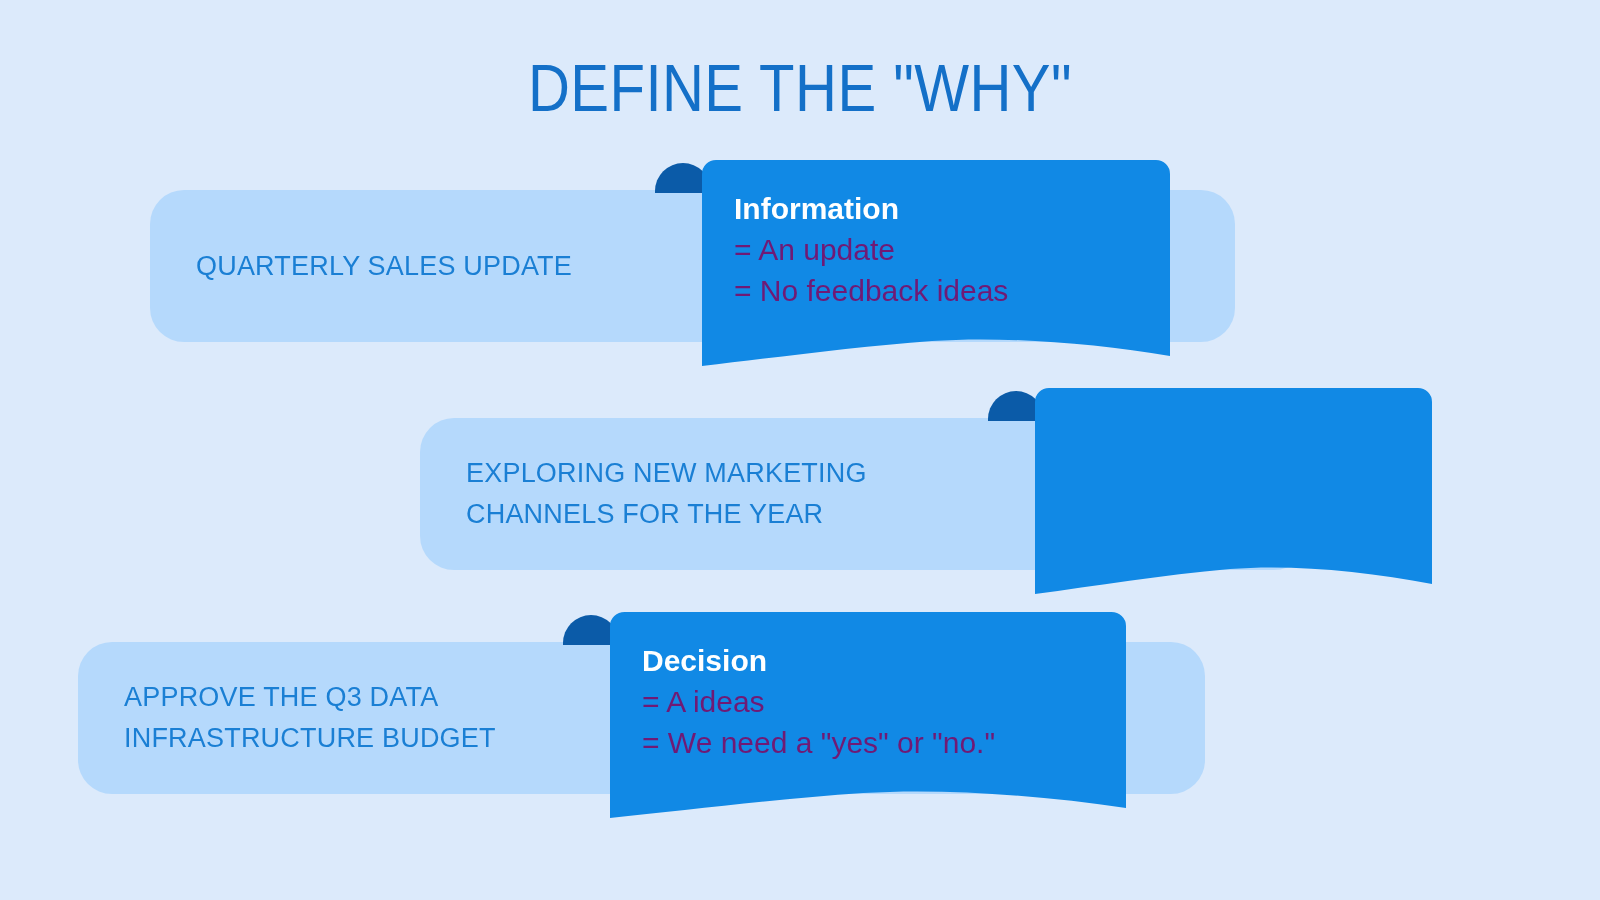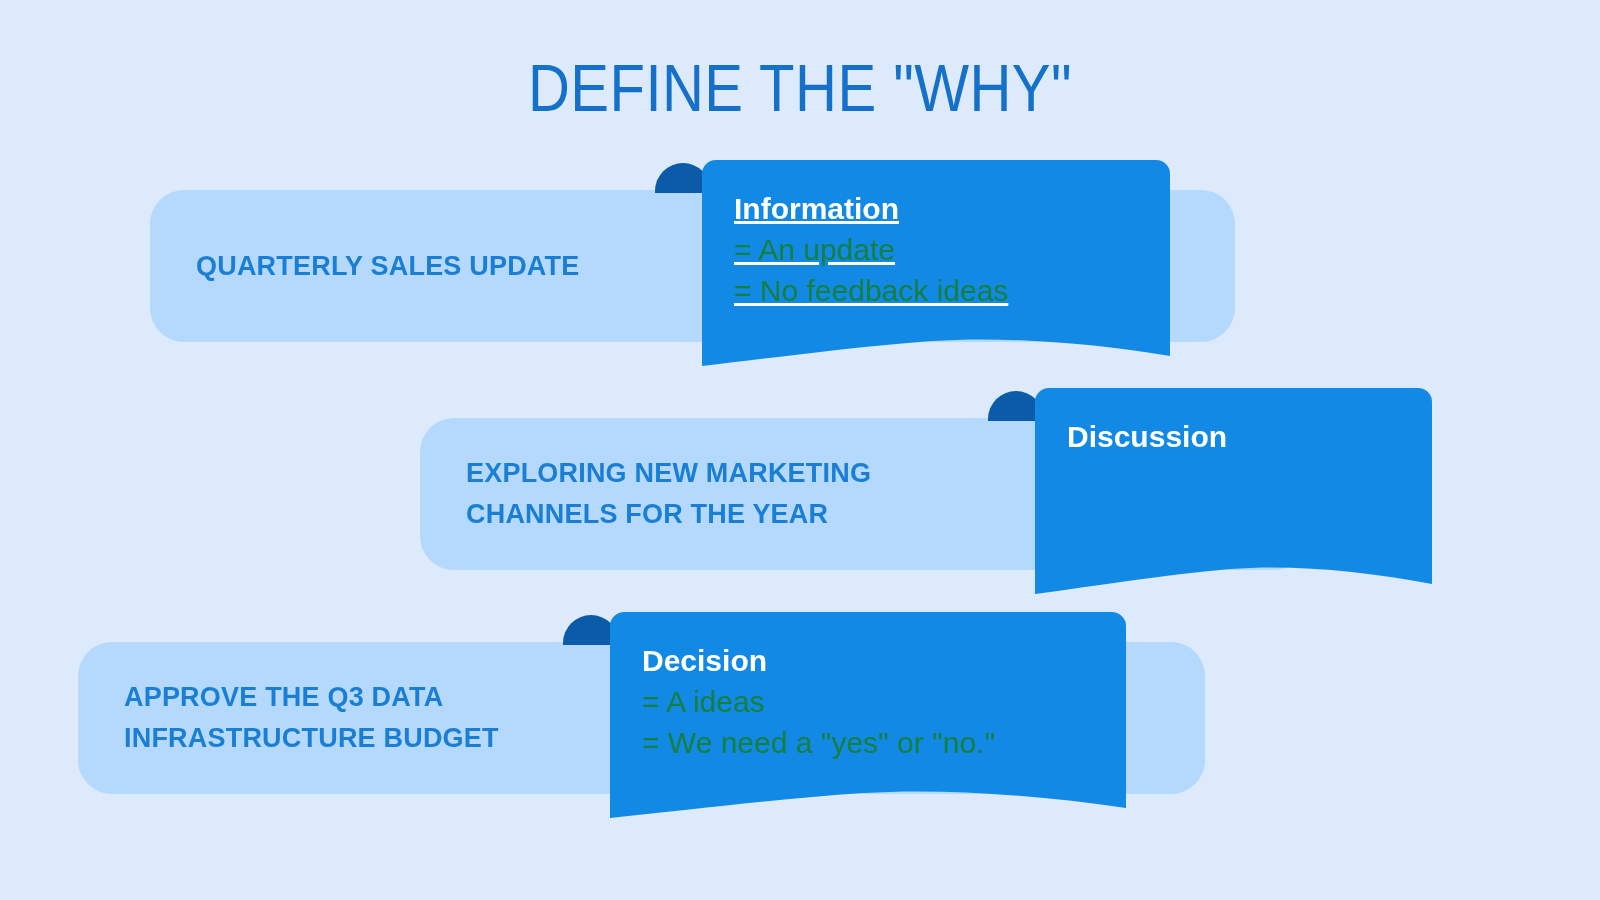--- a/index.html
+++ b/index.html
@@ -46,21 +46,21 @@
   .pill {
     position: absolute;
     background: #b5d9fc;
     border-radius: 34px;
     display: flex;
     align-items: center;
     box-sizing: border-box;
   }
   .pill-text {
     color: #1a7fd4;
-    font-weight: bold;
+    font-weight: normal;
     font-size: 27px;
     line-height: 41px;
     letter-spacing: 0.2px;
     text-transform: uppercase;
     white-space: pre-line;
   }
 
   
   .tab {
     position: absolute;
@@ -87,29 +87,29 @@
   .bubble-title {
     font-size: 30px;
     line-height: 41px;
     font-weight: bold;
     color: #ffffff;
   }
   .bubble-line {
     font-size: 30px;
     line-height: 41px;
     font-weight: 400;
-    color: #15803d;
+    color: #701a75;
     white-space: nowrap;
   }
 
   
   #row1 { left: 0; top: 0; }
   #row1 .pill  { left: 150px;  top: 190px; width: 1085px; height: 152px; padding-left: 46px; }
   #row1 .tab   { left: 655px;  top: 163px; width: 56px;  height: 30px; }
-  #row1 .bubble{ left: 702px;  top: 160px; width: 468px; height: 212px; text-decoration: underline; }
+  #row1 .bubble{ left: 702px;  top: 160px; width: 468px; height: 212px; }
   #row1 .bubble-body { padding: 28px 0 0 32px; }
 
   
   #row2 { left: 0; top: 0; }
   #row2 .pill  { left: 420px;  top: 418px; width: 888px; height: 152px; padding-left: 46px; }
   #row2 .tab   { left: 988px;  top: 391px; width: 56px;  height: 30px; }
   #row2 .bubble{ left: 1035px; top: 388px; width: 397px; height: 212px; }
   #row2 .bubble-body { padding: 28px 0 0 32px; }
 
   
@@ -153,21 +153,20 @@
     </div>
     <div class="tab"></div>
     <div class="bubble">
       <svg class="bubble-shape" viewBox="0 0 397 212" preserveAspectRatio="none">
         <path d="M14,0 H383 A14,14 0 0 1 397,14 V196
                  C 331,183 255,176 195,181
                  C 127,187 60,198 0,206
                  V14 A14,14 0 0 1 14,0 Z" fill="#1189e5"></path>
       </svg>
       <div class="bubble-body">
-        <div class="bubble-title">Discussion</div>
       </div>
     </div>
   </div>
 
   <div class="row" id="row3">
     <div class="pill">
       <div class="pill-text">Approve The Q3 Data
 Infrastructure Budget</div>
     </div>
     <div class="tab"></div>

